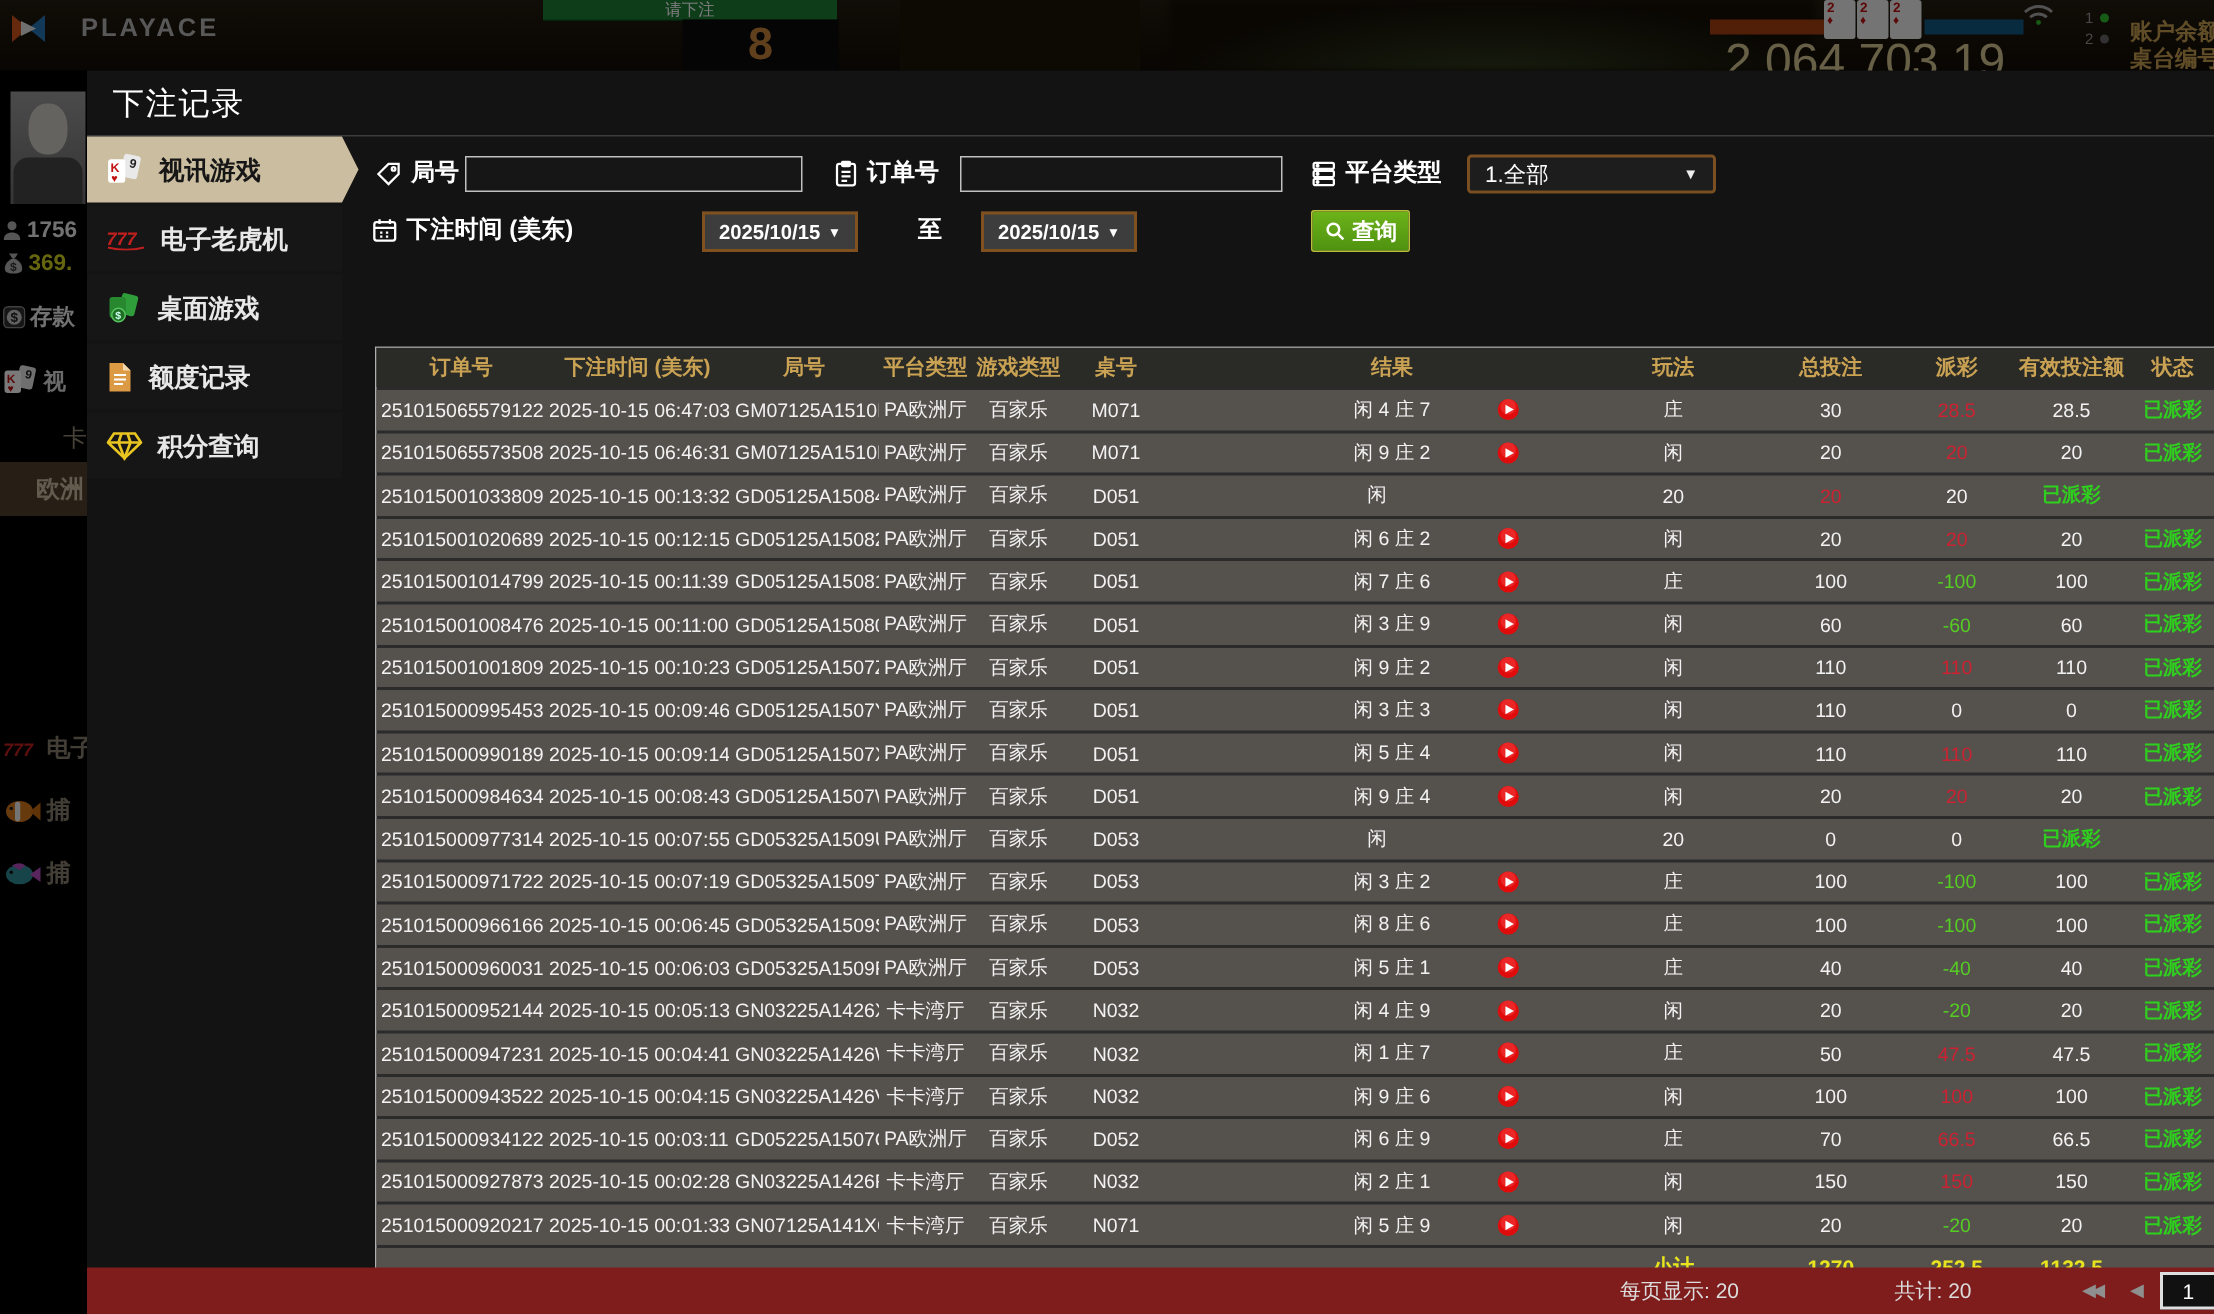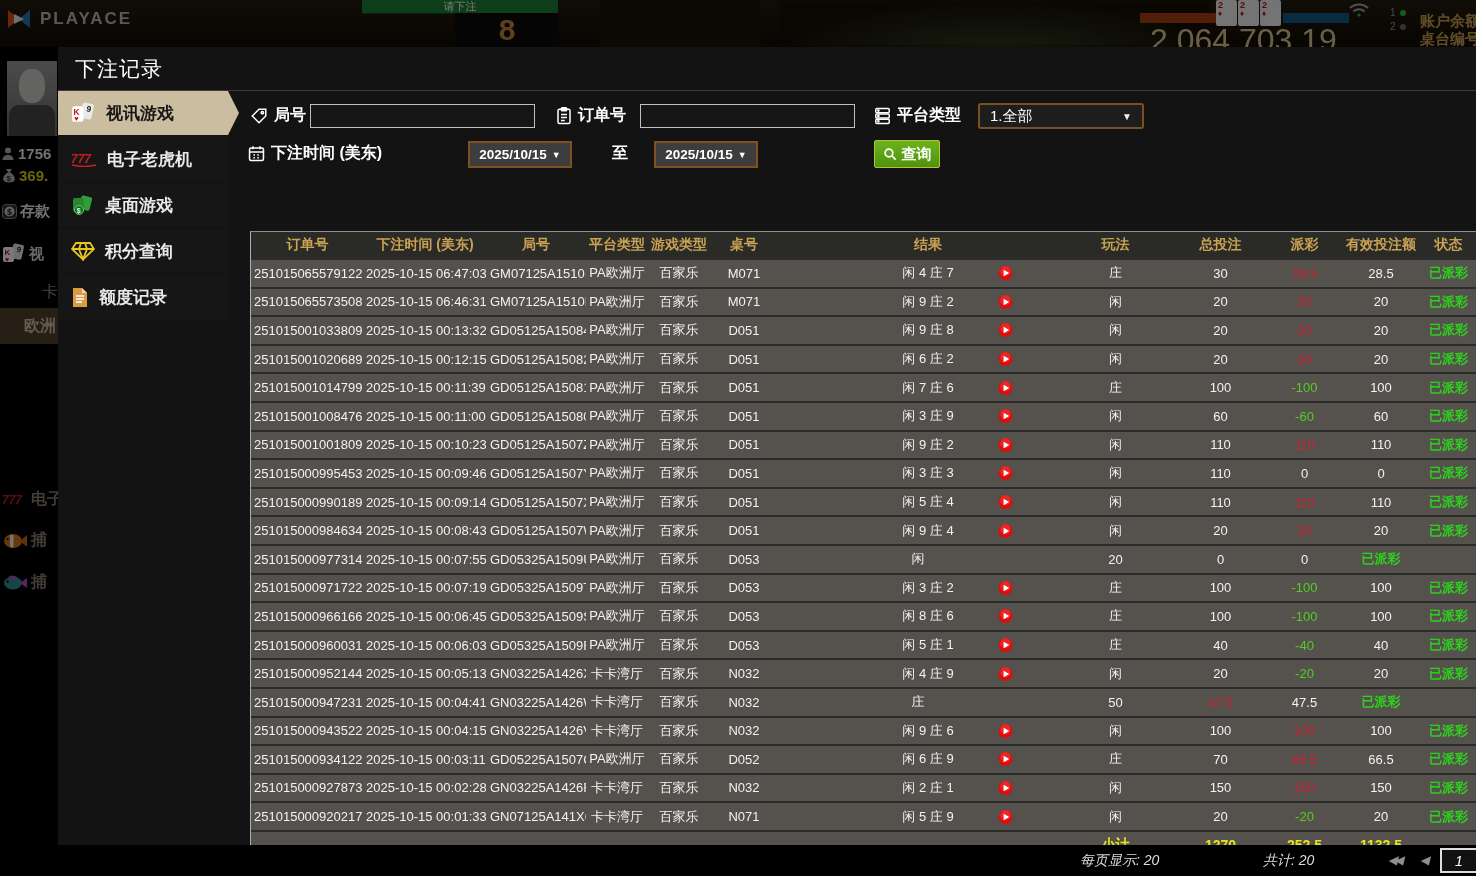--- a/index.html
+++ b/index.html
@@ -7,21 +7,21 @@
          font-family:"Liberation Sans",sans-serif;-webkit-font-smoothing:antialiased;}
   .abs{position:absolute;}
 
   
   .bg{position:absolute;inset:0;z-index:0;}
   .topbar{position:absolute;left:0;top:0;width:1476px;height:47px;
           background:linear-gradient(#241c10,#120d06);}
   .blob1{position:absolute;left:780px;top:0;width:430px;height:47px;
          background:radial-gradient(ellipse at 50% 120%, #35401f, #151008 70%);filter:blur(2px);}
   .blob2{position:absolute;left:600px;top:0;width:160px;height:47px;background:#1d1509;}
-  .logo{position:absolute;left:6px;top:7px;display:flex;align-items:center;gap:8px;}
+  .logo{position:absolute;left:6px;top:7px;display:flex;align-items:center;gap:22px;}
   .logo-text{color:#b9b9b9;font-size:17px;font-weight:bold;letter-spacing:2px;}
   .bet-panel{position:absolute;left:455px;top:13px;width:104px;height:34px;background:#0b0b0b;
              display:flex;align-items:center;justify-content:center;}
   .bet-num{color:#c8863c;font-size:30px;font-weight:bold;}
   .bet-sign{position:absolute;left:362px;top:0;width:196px;height:13px;background:#1f8038;
             color:#fff;font-size:11px;display:flex;align-items:center;justify-content:center;
             border-bottom:1px solid #0c4d1e;}
   .bar-red{position:absolute;left:1140px;top:13px;width:76px;height:10px;background:#aa3f10;}
   .bar-blue{position:absolute;left:1283px;top:13px;width:66px;height:10px;background:#135a85;}
   .cards3{position:absolute;left:1216px;top:0;display:flex;gap:1px;}
@@ -85,21 +85,21 @@
   .c7{position:relative;padding-left:20px;box-sizing:border-box;}
   .play-ic{position:absolute;left:220px;top:50%;transform:translateY(-50%);width:15px;height:15px;cursor:pointer;}
   .pay-pos{color:#cc2231;}
   .pay-neg{color:#55cc22;}
   .pay-zero{color:#f2f2f2;}
   .st-green{color:#2fcf1e;font-weight:bold;}
   .sum-row{display:grid;grid-template-columns:var(--cols);height:26.6px;margin-top:2px;background:#55524e;
            color:#e9e41f;font-weight:bold;font-size:14px;}
   .sum-row > span{display:flex;align-items:center;justify-content:center;}
 
-  .pagebar{position:absolute;left:0;right:0;bottom:0;height:31px;background:#000000;color:#dcdcdc;font-size:14px;font-style:italic;}
+  .pagebar{position:absolute;left:0;right:0;bottom:0;height:31px;background:#7f1d1d;color:#dcdcdc;font-size:14px;}
   .pagebar .pb{position:absolute;top:7px;white-space:nowrap;}
   .pg-arrow{color:#8f8f8f;font-size:12px;cursor:pointer;letter-spacing:-3px;}
   .page-box{position:absolute;left:1382px;top:3px;width:62px;height:21px;background:#111;
             border:2px solid #dedede;color:#fff;font-size:14px;display:flex;align-items:center;
             padding-left:13px;box-sizing:content-box;}
   svg{display:block;}
 </style>
 </head>
 <body>
 
@@ -245,36 +245,36 @@
               <rect x="9" y="2" width="11" height="14" rx="2" fill="#2f9e3a" transform="rotate(14 14 9)"></rect>
               <rect x="2" y="4" width="11" height="14" rx="2" fill="#27882f"></rect>
               <circle cx="8" cy="16" r="4.5" fill="#1e6e26" stroke="#57c45f"></circle>
               <text x="5.8" y="18.8" font-size="7" fill="#cfe" font-weight="bold">$</text>
             </svg>
           </span>
           <span>桌面游戏</span>
         </div>
         <div class="menu-item">
           <span>
-            <svg width="24" height="20" viewBox="0 0 24 20" fill="none" stroke="#e8c520" stroke-width="1.8">
-              <path d="M5 2 H19 L23 8 L12 18.5 L1 8 Z"></path>
-              <path d="M8 8 L12 18.5 L16 8 M1 8 H23 M8 8 L10 2 M16 8 L14 2"></path>
-            </svg>
-          </span>
-          <span>积分查询</span>
-        </div>
-        <div class="menu-item">
-          <span>
             <svg width="18" height="21" viewBox="0 0 18 21">
               <path d="M2 1 H11 L16 6 V20 H2 Z" fill="#dd9a44"></path>
               <path d="M11 1 L16 6 H11 Z" fill="#f5d9ae"></path>
               <path d="M5 9 h8 M5 12 h8 M5 15 h6" stroke="#fff" stroke-width="1.4"></path>
             </svg>
           </span>
           <span>额度记录</span>
+        </div>
+        <div class="menu-item">
+          <span>
+            <svg width="24" height="20" viewBox="0 0 24 20" fill="none" stroke="#e8c520" stroke-width="1.8">
+              <path d="M5 2 H19 L23 8 L12 18.5 L1 8 Z"></path>
+              <path d="M8 8 L12 18.5 L16 8 M1 8 H23 M8 8 L10 2 M16 8 L14 2"></path>
+            </svg>
+          </span>
+          <span>积分查询</span>
         </div>
       </div>
 
     <div class="content">
 
       <div class="flt-label" style="left:22px;top:14px;">
         <svg width="18" height="18" viewBox="0 0 24 24" fill="none" stroke="#fff" stroke-width="2">
           <path d="M3 12 L12 3 H21 V12 L12 21 Z"></path>
             <circle cx="16.5" cy="7.5" r="1.6"></circle>
         </svg>
@@ -392,30 +392,20 @@
               <span class="c11">20</span>
               <span class="c12 st-green">已派彩</span>
             </div>
             <div class="t-row">
               <span class="c1">251015001033809</span>
               <span class="c2">2025-10-15 00:13:32</span>
               <span class="c3">GD05125A15084</span>
               <span class="c4">PA欧洲厅</span>
               <span class="c5">百家乐</span>
               <span class="c6">D051</span>
-              <span class="c7">
-                <span>闲 9 庄 8</span>
-                <span class="play-ic">
-                  <svg viewBox="0 0 16 16" width="15" height="15">
-                    <circle cx="8" cy="8" r="7.5" fill="#e00c0c"></circle>
-                    <circle cx="8" cy="6" r="5.5" fill="#f54040" opacity="0.5"></circle>
-                    <path d="M6 4.6 L12 8 L6 11.4 Z" fill="#fff"></path>
-                  </svg>
-                </span>
-              </span>
               <span class="c8">闲</span>
               <span class="c9">20</span>
               <span class="c10 pay-pos">20</span>
               <span class="c11">20</span>
               <span class="c12 st-green">已派彩</span>
             </div>
             <div class="t-row">
               <span class="c1">251015001020689</span>
               <span class="c2">2025-10-15 00:12:15</span>
               <span class="c3">GD05125A15082</span>
@@ -681,20 +671,30 @@
               <span class="c11">20</span>
               <span class="c12 st-green">已派彩</span>
             </div>
             <div class="t-row">
               <span class="c1">251015000947231</span>
               <span class="c2">2025-10-15 00:04:41</span>
               <span class="c3">GN03225A1426W</span>
               <span class="c4">卡卡湾厅</span>
               <span class="c5">百家乐</span>
               <span class="c6">N032</span>
+              <span class="c7">
+                <span>闲 1 庄 7</span>
+                <span class="play-ic">
+                  <svg viewBox="0 0 16 16" width="15" height="15">
+                    <circle cx="8" cy="8" r="7.5" fill="#e00c0c"></circle>
+                    <circle cx="8" cy="6" r="5.5" fill="#f54040" opacity="0.5"></circle>
+                    <path d="M6 4.6 L12 8 L6 11.4 Z" fill="#fff"></path>
+                  </svg>
+                </span>
+              </span>
               <span class="c8">庄</span>
               <span class="c9">50</span>
               <span class="c10 pay-pos">47.5</span>
               <span class="c11">47.5</span>
               <span class="c12 st-green">已派彩</span>
             </div>
             <div class="t-row">
               <span class="c1">251015000943522</span>
               <span class="c2">2025-10-15 00:04:15</span>
               <span class="c3">GN03225A1426V</span>

